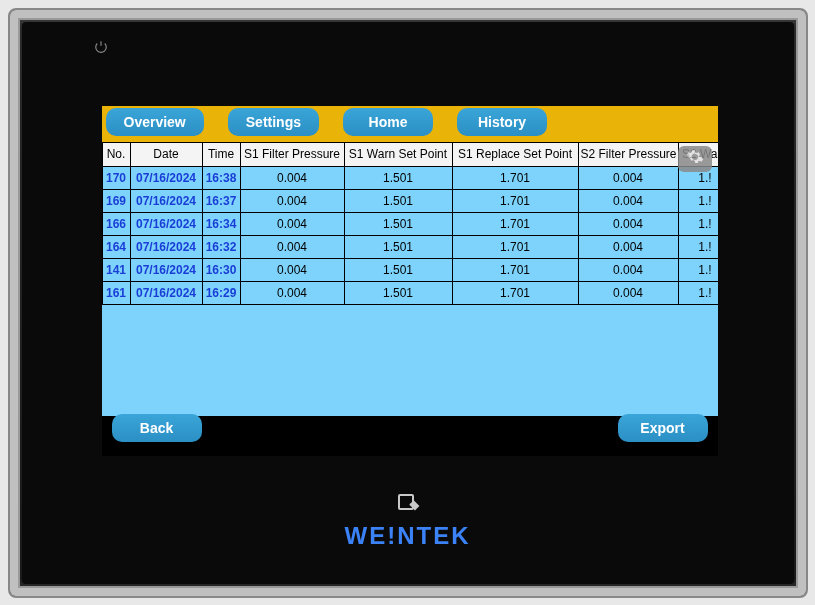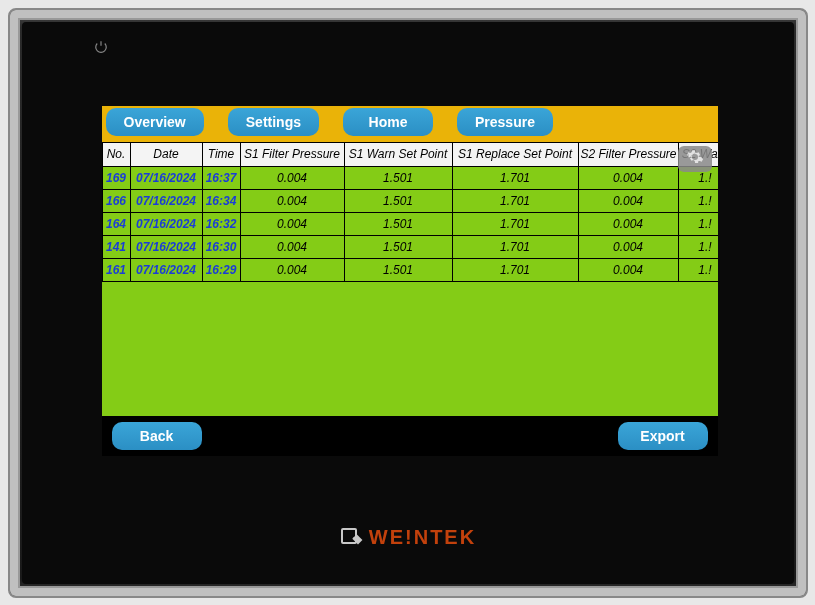--- a/index.html
+++ b/index.html
@@ -43,21 +43,21 @@
     height: 36px;
     display: flex;
     align-items: flex-start;
     gap: 24px;
     padding: 2px 4px;
   }
   .bottombar {
     background: #000;
     height: 40px;
     display: flex;
-    align-items: center;
+    align-items: flex-end;
     justify-content: space-between;
     padding: 14px 10px;
     position: absolute;
     bottom: 0; left: 0; right: 0;
   }
   .btn {
     background: linear-gradient(180deg, #3aa5d8 0%, #2b8fc4 100%);
     color: #fff;
     border: none;
     border-radius: 10px;
@@ -65,22 +65,21 @@
     font-size: 14px;
     font-weight: bold;
     cursor: pointer;
     min-width: 90px;
     text-align: center;
   }
   .table-wrap {
     height: 274px;
     overflow: hidden;
     position: relative;
-    background: #84cc16;
-    font-style: italic;
+    background: #7dd3fc;
   }
   table {
     border-collapse: collapse;
     width: 100%;
     font-size: 12px;
     table-layout: fixed;
   }
   th, td {
     border: 1px solid #000;
     text-align: center;
@@ -114,28 +113,29 @@
     border-radius: 6px;
     display: flex; align-items: center; justify-content: center;
     color: #e0e0e0;
     opacity: 0.85;
   }
   .gear-overlay svg { width: 18px; height: 18px; }
   .brand {
     position: absolute;
     bottom: 34px; left: 0; right: 0;
     text-align: center;
-    color: #c2410c;
-    font-size: 20px;
+    color: #3b82f6;
+    font-size: 24px;
     font-weight: bold;
     letter-spacing: 2px;
     display: flex;
     align-items: center;
     justify-content: center;
     gap: 6px;
+    flex-direction: column;
   }
   .brand-icon {
     width: 24px; height: 24px;
     display: inline-block;
   }
   .brand-icon svg { width: 100%; height: 100%; }
 </style>
 </head>
 <body>
 
@@ -148,21 +148,21 @@
           <path d="M5.5 6a9 9 0 1 0 13 0"></path>
       </svg>
     </div>
 
     <div class="screen">
 
       <div class="topbar">
         <button class="btn">Overview</button>
         <button class="btn">Settings</button>
         <button class="btn">Home</button>
-        <button class="btn">Pressure</button>
+        <button class="btn">History</button>
       </div>
 
       <div class="table-wrap">
         <table>
           <colgroup>
             <col class="col-no">
               <col class="col-date">
               <col class="col-time">
             <col class="col-s1fp">
               <col class="col-s1wsp">
@@ -177,20 +177,30 @@
               <th>Time</th>
               <th>S1 Filter Pressure</th>
               <th>S1 Warn Set Point</th>
               <th>S1 Replace Set Point</th>
               <th>S2 Filter Pressure</th>
               <th>S2 Warn</th>
             </tr>
           </thead>
           <tbody id="table-body">
               <tr>
+                <td class="link">170</td>
+                <td class="link">07/16/2024</td>
+                <td class="link">16:38</td>
+                <td>0.004</td>
+                <td>1.501</td>
+                <td>1.701</td>
+                <td>0.004</td>
+                <td>1.!</td>
+              </tr>
+              <tr>
                 <td class="link">169</td>
                 <td class="link">07/16/2024</td>
                 <td class="link">16:37</td>
                 <td>0.004</td>
                 <td>1.501</td>
                 <td>1.701</td>
                 <td>0.004</td>
                 <td>1.!</td>
               </tr>
               <tr>

